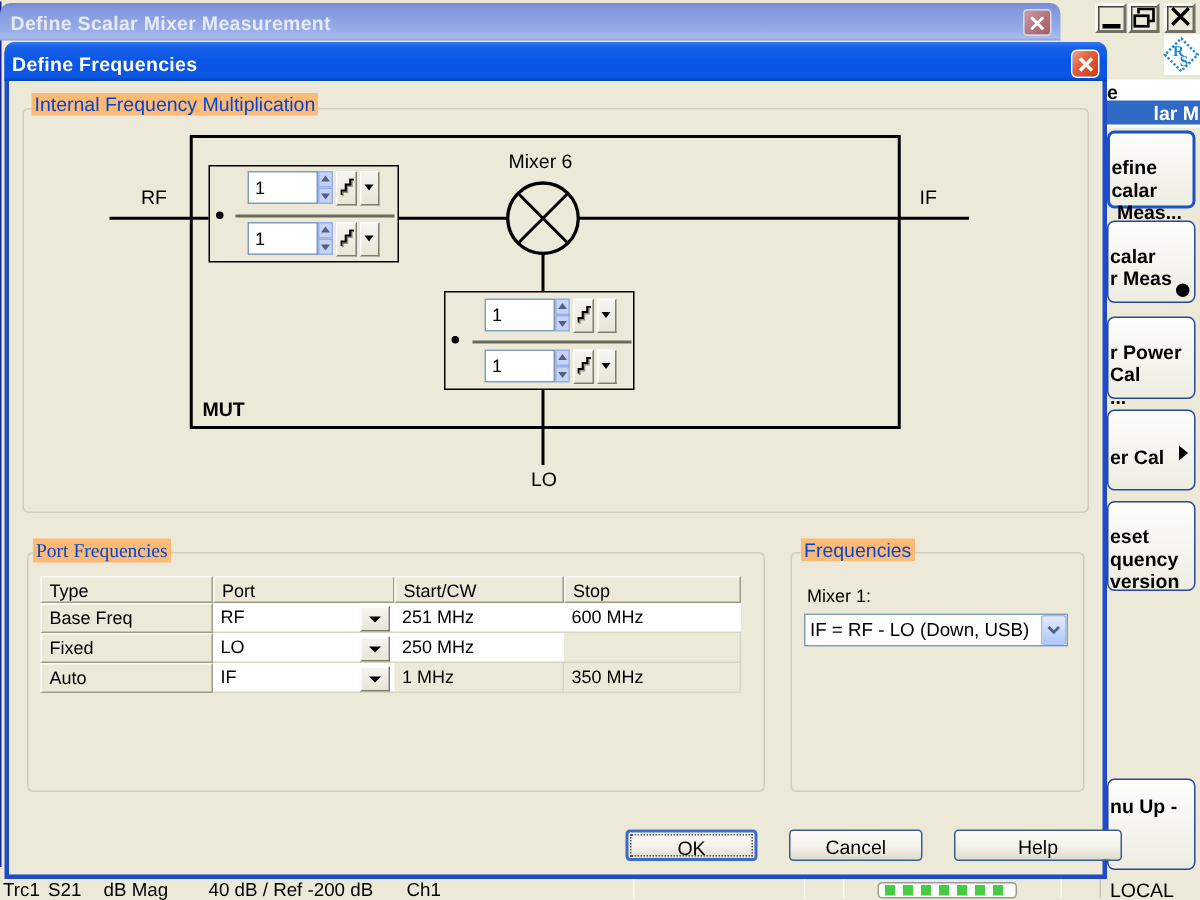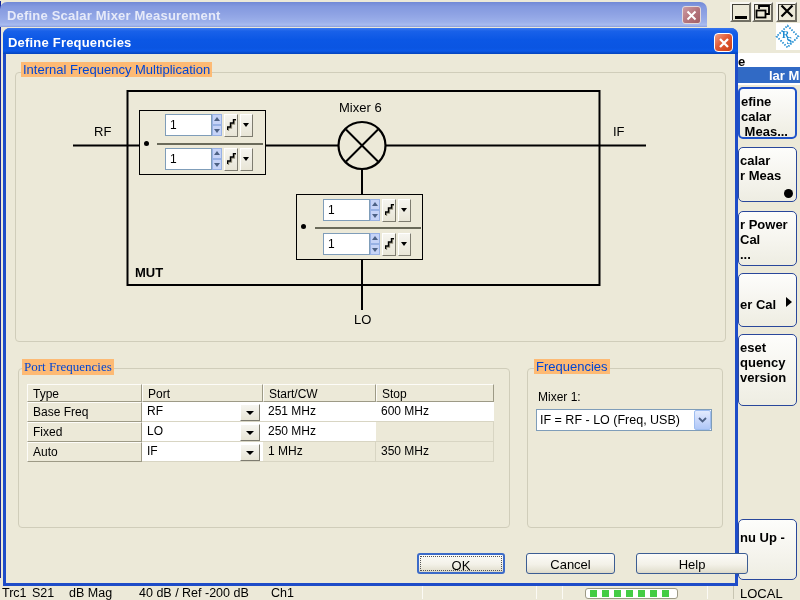--- a/index.html
+++ b/index.html
@@ -2,21 +2,21 @@
 <html><head>
 <meta charset="utf-8">
 <style>
   * { margin:0; padding:0; box-sizing:border-box; }
   html,body { width:800px; height:600px; overflow:hidden; }
   body { font-family:"Liberation Sans", sans-serif; background:#ECE9D8; position:relative; }
   .abs { position:absolute; }
   .groupbox { position:absolute; border:1px solid #D0CDBA; border-radius:4px; }
   .glabel { position:absolute; background:#fdba74; padding:0 2px; color:#0046D5; font-size:13px; white-space:nowrap; }
   .btn97 { position:absolute; background:#ECE9D8; border-top:2px solid #F8F7F2; border-left:2px solid #F8F7F2; border-right:2px solid #716F64; border-bottom:2px solid #716F64; box-shadow:1px 1px 0 #403F38 inset; }
-  .skbtn { position:absolute; left:738px; width:59px; background:linear-gradient(180deg,#FDFDFB 0%,#F6F5EF 50%,#EEEDE2 100%); border:1px solid #29479B; border-radius:5px; color:#000; font-weight:bold; font-size:13px; line-height:15px; padding-top:5px; padding-left:1px; }
+  .skbtn { position:absolute; left:738px; width:59px; background:linear-gradient(180deg,#FDFDFB 0%,#F6F5EF 50%,#EEEDE2 100%); border:1px solid #29479B; border-radius:5px; color:#000; font-weight:bold; font-size:13px; line-height:15px; padding-top:15px; padding-left:1px; }
   .cellhdr { position:absolute; background:#ECE9D8; border-top:1px solid #FDFCF8; border-left:1px solid #FDFCF8; border-right:1px solid #9D9A86; border-bottom:1px solid #9D9A86; color:#000; font-size:12px; padding:2px 0 0 5px; }
   .cellw { position:absolute; background:#fff; color:#000; font-size:12px; padding:2px 0 0 5px; }
   .cellb { position:absolute; background:#ECE9D8; color:#000; font-size:12px; padding:2px 0 0 5px; border-bottom:1px solid #D8D5C3; border-right:1px solid #D8D5C3; }
   .xpbtn { position:absolute; background:linear-gradient(180deg,#FCFBF8 0%,#F3F1E8 55%,#E4E1D2 90%,#DCD8C8 100%); border:1px solid #3C5D93; border-radius:3px; font-size:13px; color:#000; text-align:center; padding-top:3px; }
   .spinin { position:absolute; background:#fff; border:1px solid #7F9DB9; font-size:12px; color:#000; padding:3px 0 0 4px; }
   .minibtn { position:absolute; background:linear-gradient(180deg,#F6F5F0,#E8E5D6); border-top:1px solid #fff; border-left:1px solid #fff; border-right:1px solid #7E7C70; border-bottom:1px solid #7E7C70; }
 </style>
 </head>
 <body>
 
@@ -43,21 +43,21 @@
 <div class="abs" style="left:738px; top:54px; color:#000; font-weight:bold; font-size:13px;">e</div>
 <div class="abs" style="left:738px; top:67px; width:62px; height:16px; background:#316AC5;"></div>
 <div class="abs" style="left:769px; top:68px; color:#fff; font-weight:bold; font-size:13px; white-space:nowrap;">lar Mixer</div>
 
 <div class="skbtn" style="top:87px; height:52px; border:2px solid #1E52C8;">efine<br>calar<br>&nbsp;Meas...</div>
 <div class="skbtn" style="top:147px; height:55px;">calar<br>r Meas</div>
 <div class="abs" style="left:784px; top:189px; width:9px; height:9px; background:#000; border-radius:50%;"></div>
 <div class="skbtn" style="top:211px; height:55px;">r Power<br>Cal<br>...</div>
 <div class="skbtn" style="top:273px; height:54px; padding-top:23px;">er Cal&nbsp;&nbsp;</div>
 <div class="abs" style="left:786px; top:297px; width:0; height:0; border-left:6px solid #000; border-top:5px solid transparent; border-bottom:5px solid transparent;"></div>
-<div class="skbtn" style="top:334px; height:72px;">eset<br>quency<br>version</div>
+<div class="skbtn" style="top:334px; height:60px;">eset<br>quency<br>version</div>
 <div class="skbtn" style="top:519px; height:61px; padding-top:10px;">nu Up -</div>
 
 <div class="abs" style="left:0; top:584px; width:800px; height:16px; background:#ECE9D8;"></div>
 <div class="abs" style="left:2px; top:586px; font-size:12.5px; color:#000;">Trc1</div>
 <div class="abs" style="left:32px; top:586px; font-size:12.5px; color:#000;">S21</div>
 <div class="abs" style="left:69px; top:586px; font-size:12.5px; color:#000;">dB Mag</div>
 <div class="abs" style="left:139px; top:586px; font-size:12.5px; color:#000;">40 dB / Ref -200 dB</div>
 <div class="abs" style="left:271px; top:586px; font-size:12.5px; color:#000;">Ch1</div>
 <div class="abs" style="left:422px; top:586px; width:1px; height:13px; background:#FBFAF5;"></div>
 <div class="abs" style="left:536px; top:586px; width:1px; height:13px; background:#FBFAF5;"></div>
@@ -206,21 +206,21 @@
 <div class="minibtn" style="left:240px; top:444px; width:20px; height:17px;"></div>
 <div class="abs" style="left:246px; top:451px; width:0; height:0; border-top:4px solid #000; border-left:4px solid transparent; border-right:4px solid transparent;"></div>
 <div class="cellb" style="left:263px; top:442px; width:113px; height:20px;">1 MHz</div>
 <div class="cellb" style="left:376px; top:442px; width:118px; height:20px;">350 MHz</div>
 
 <div class="groupbox" style="left:527px; top:368px; width:196px; height:160px;"></div>
 <div class="glabel" style="left:534px; top:359px;">Frequencies</div>
 <div class="abs" style="left:538px; top:390px; font-size:12px; color:#000;">Mixer 1:</div>
 
 <div class="abs" style="left:536px; top:409px; width:176px; height:22px; background:#fff; border:1px solid #7F9DB9;"></div>
-<div class="abs" style="left:540px; top:413px; font-size:12.5px; color:#000; white-space:nowrap;">IF = RF - LO (Freq, USB)</div>
+<div class="abs" style="left:540px; top:413px; font-size:12.5px; color:#000; white-space:nowrap;">IF = RF - LO (Down, USB)</div>
 <div class="abs" style="left:694px; top:410px; width:17px; height:20px; border-radius:2px; background:linear-gradient(180deg,#E3EBFD 0%,#C9D8FB 50%,#AFC7F7 100%); border:1px solid #9EBDF0;"></div>
 <svg class="abs" style="left:698px; top:417px;" width="9" height="6" viewBox="0 0 9 6">
     <path d="M1 1 L4.5 4.5 L8 1" fill="none" stroke="#4D6185" stroke-width="1.8"></path>
   </svg>
 
 <div class="xpbtn" style="left:417px; top:553px; width:88px; height:21px; border:2px solid #3C6BC8;">OK</div>
 <div class="abs" style="left:421px; top:557px; width:80px; height:13px; outline:1px dotted #555;"></div>
 <div class="xpbtn" style="left:526px; top:553px; width:89px; height:21px;">Cancel</div>
 <div class="xpbtn" style="left:636px; top:553px; width:112px; height:21px;">Help</div>
 

